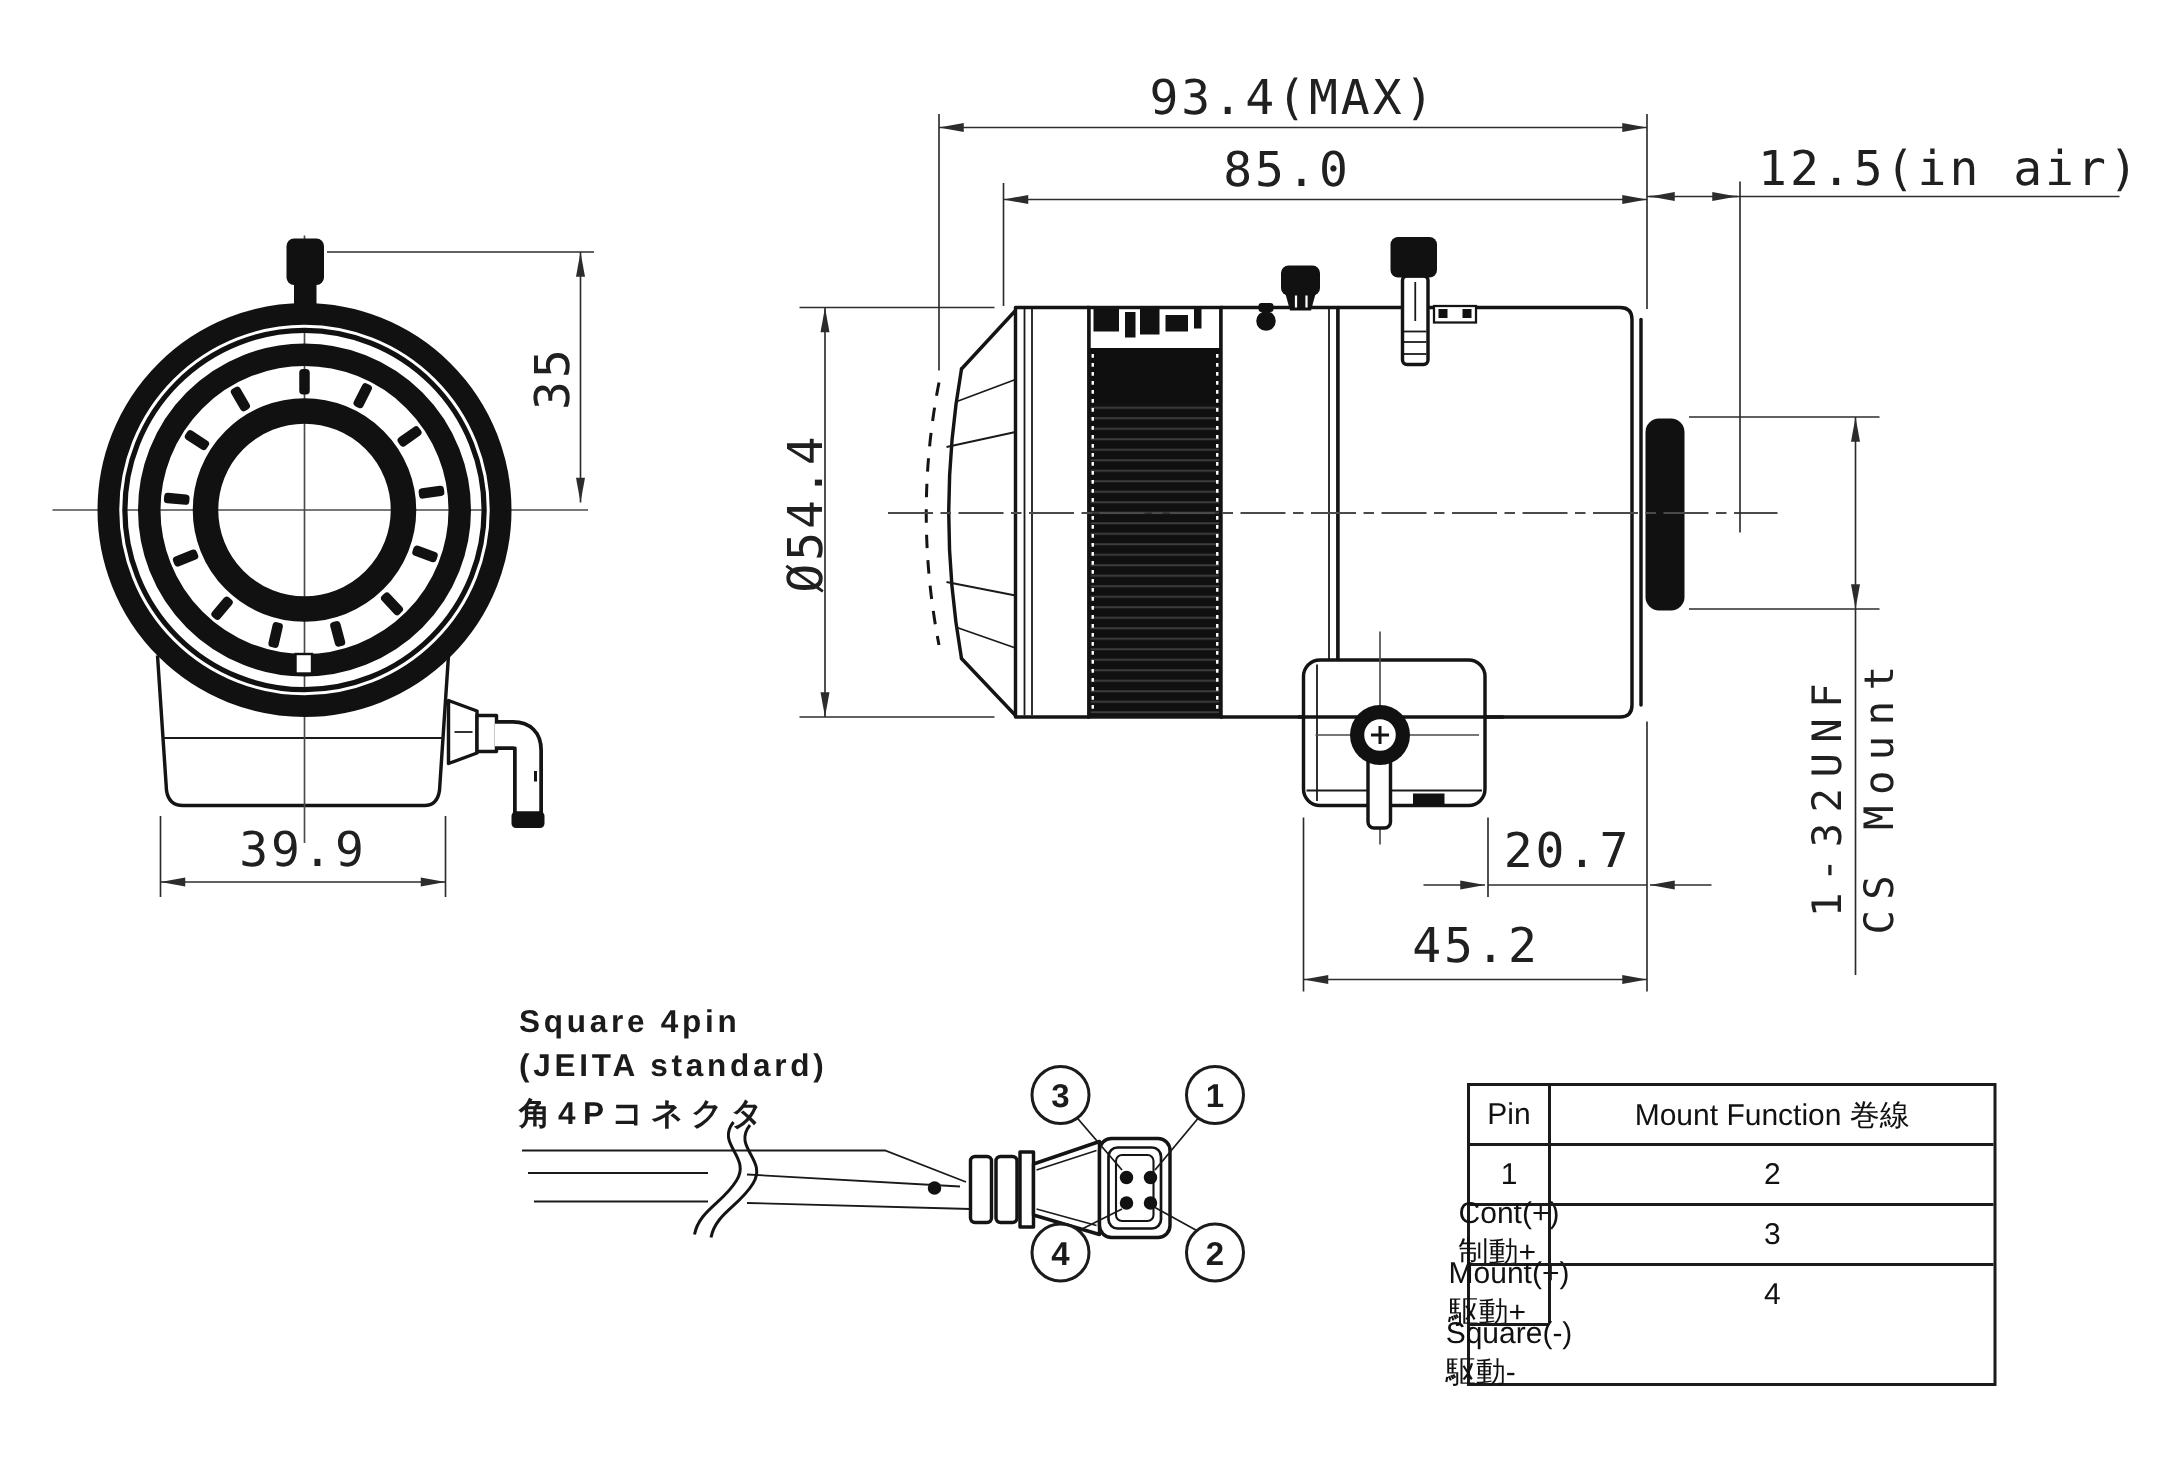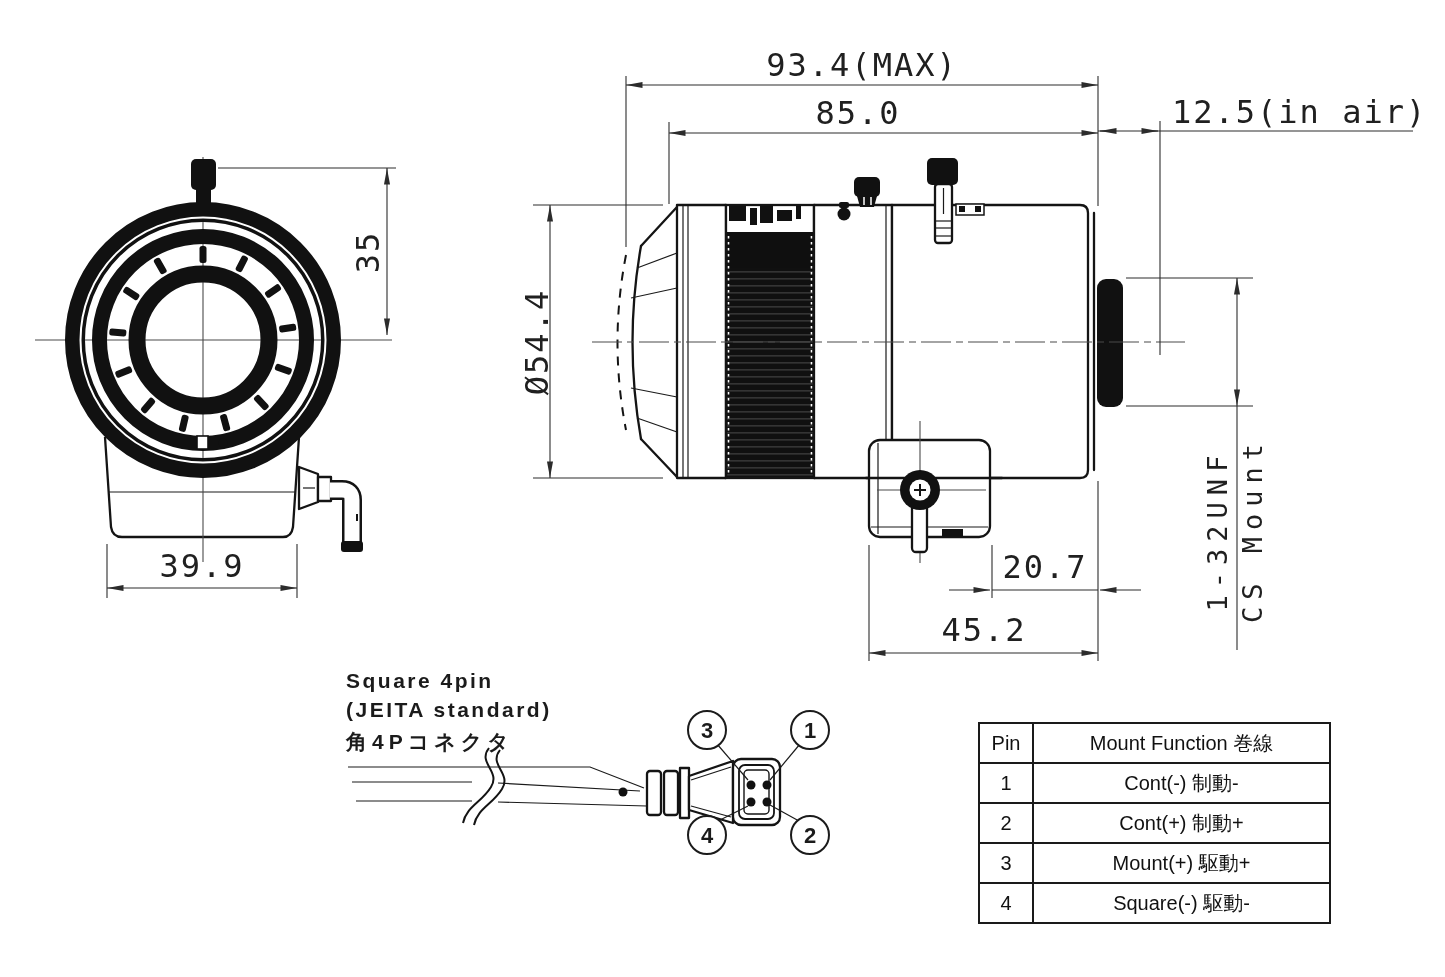--- a/index.html
+++ b/index.html
@@ -306,21 +306,20 @@
       <text class="pinnum" x="810" y="843">2</text>
     </g>
   </g>
 </svg>
 
 <div class="ptable">
   <div>Pin</div>
   <div>Mount Function 巻線</div>
 
   <div>1</div>
-  <div>Cont(-) 制動-</div>
 
   <div>2</div>
   <div>Cont(+) 制動+</div>
 
   <div>3</div>
   <div>Mount(+) 駆動+</div>
 
   <div>4</div>
   <div>Square(-) 駆動-</div>
 </div>

